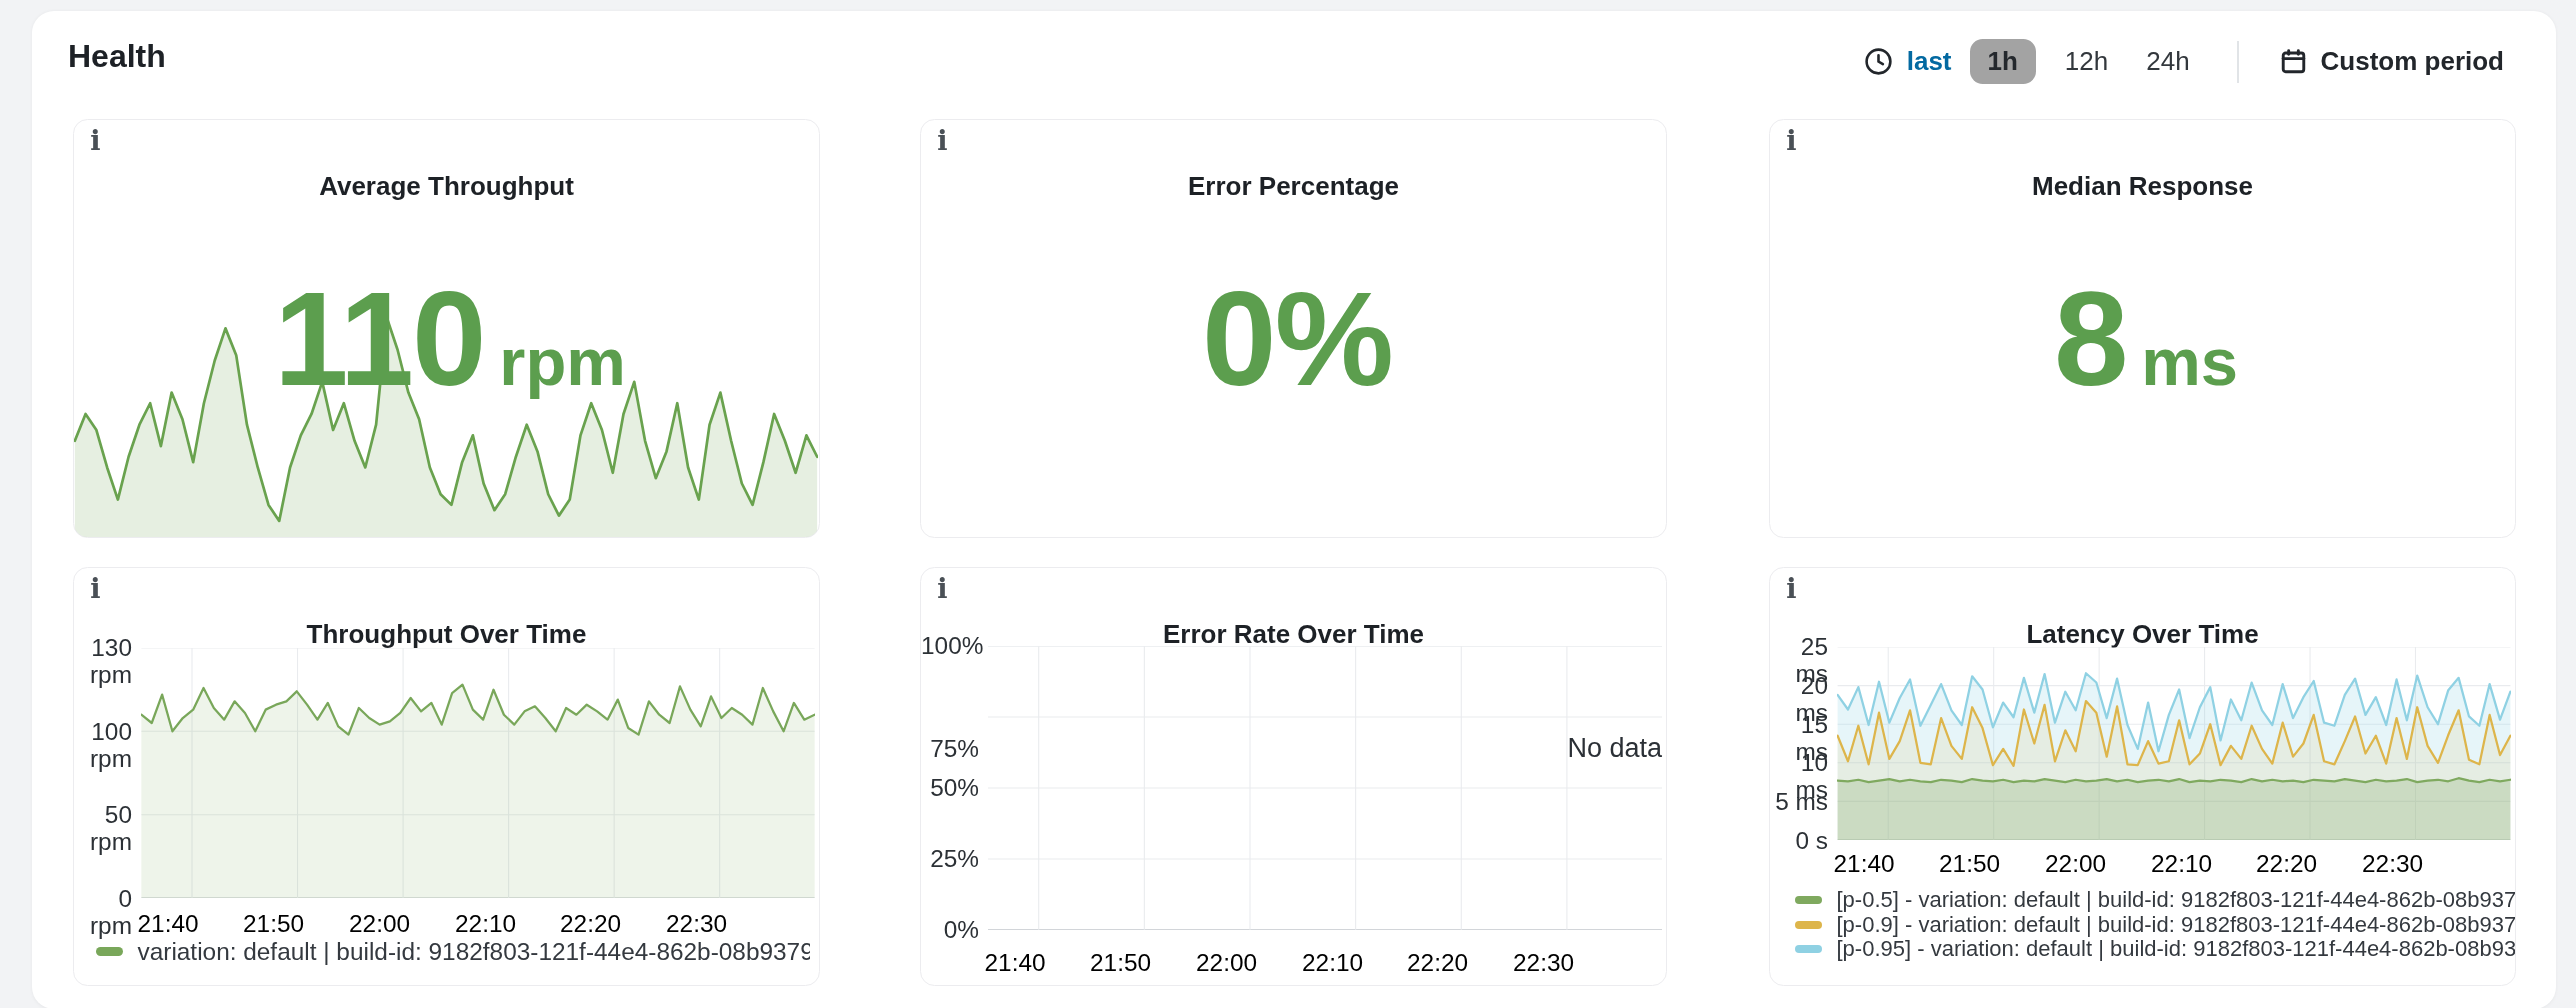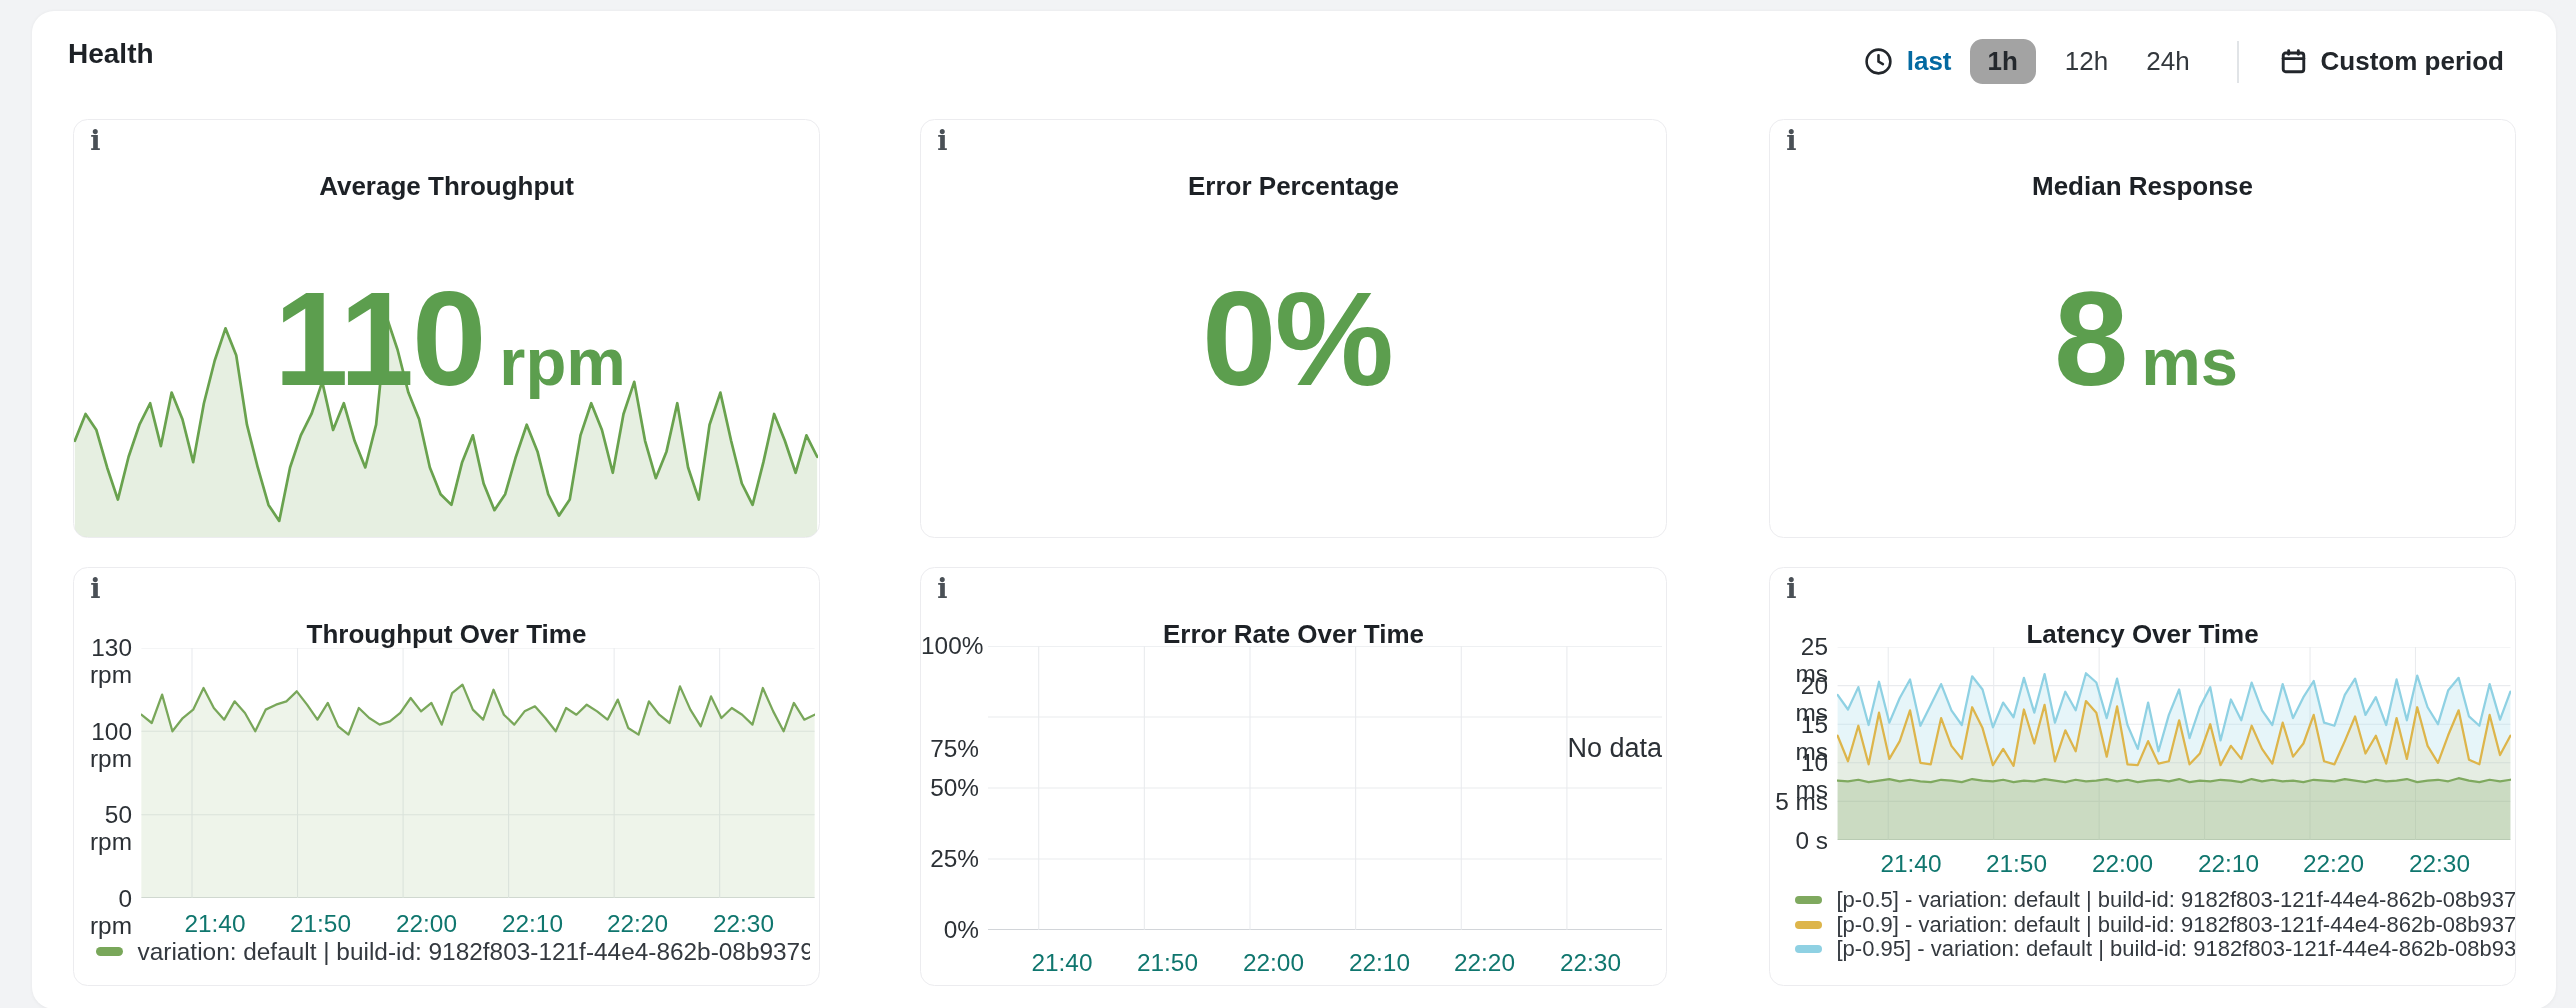--- a/index.html
+++ b/index.html
@@ -3,21 +3,21 @@
 <meta charset="utf-8">
 <style>
   * { margin:0; padding:0; box-sizing:border-box; }
   html,body { width:2576px; height:1009px; overflow:hidden; }
   body { background:#f2f3f5; font-family:"Liberation Sans", sans-serif; color:#1f2327; }
 
   .container { position:absolute; left:32px; top:11px; width:2524px; height:998px;
     background:#ffffff; border-radius:22px; box-shadow:0 0.9px 3.6px rgba(20,24,28,0.05); }
 
   
-  .page-title { position:absolute; left:36px; top:27px; font-size:28px; font-weight:600; color:#1d2126; }
+  .page-title { position:absolute; left:36px; top:27px; font-size:32px; font-weight:600; color:#1d2126; }
   .controls { position:absolute; right:52px; top:25px; display:flex; align-items:center; height:51px; }
   .controls svg { display:block; }
   .clock-ic { margin-right:12.7px; color:#22262b; }
   .last-label { font-size:26px; font-weight:700; color:#0369a1; margin-right:18px; }
   .range-btn { font-size:26px; color:#33383d; background:none; border:none; cursor:pointer;
     font-family:inherit; padding:7.2px 12.7px; border-radius:12.7px; margin-right:12.7px; }
   .range-btn.selected { background:#a3a3a3; color:#24282d; font-weight:700; padding:7.2px 18px; margin-right:16.3px; }
   .divider { width:1.8px; height:42px; background:#e1e4e7; margin:0 40px 0 22px; }
   .custom-btn { display:flex; align-items:center; background:none; border:none; cursor:pointer;
     font-family:inherit; font-size:26px; font-weight:600; color:#22262b; }
@@ -43,21 +43,21 @@
   .big-value .num { font-size:134px; font-weight:700; line-height:1; letter-spacing:-1.8px; }
   .big-value .unit { font-size:67px; font-weight:700; margin-left:14.5px; }
 
   .spark { position:absolute; left:0; right:0; bottom:0; height:230px; }
 
   .ycol { position:absolute; left:0; width:67px; }
   .ytick { position:absolute; right:9px; left:0; height:27px; line-height:27px;
     text-align:right; font-size:24.4px; color:#2c3136; }
   .plot { position:absolute; left:67px; }
   .xrow { position:absolute; left:67px; height:29px; }
-  .xtick { position:absolute; width:108px; text-align:right; font-size:24.4px; color:#0f766e;
+  .xtick { position:absolute; width:108px; text-align:left; font-size:24.4px; color:#000000;
     height:29px; line-height:29px; }
 
   .no-data { position:absolute; left:67px; width:674px; top:165px; text-align:right;
     font-size:27px; color:#2b3036; }
 
   .legend { position:absolute; display:flex; align-items:center; white-space:nowrap; overflow:hidden; }
   .legend-one { left:22px; top:369px; right:9px; height:29px; font-size:24.4px; color:#34393f; }
   .legend-col { left:25px; top:320px; right:0; flex-direction:column; align-items:flex-start; }
   .legend-col .legend-row { display:flex; align-items:center; height:24.4px; font-size:22px;
     color:#34393f; white-space:nowrap; width:100%; overflow:hidden; }

